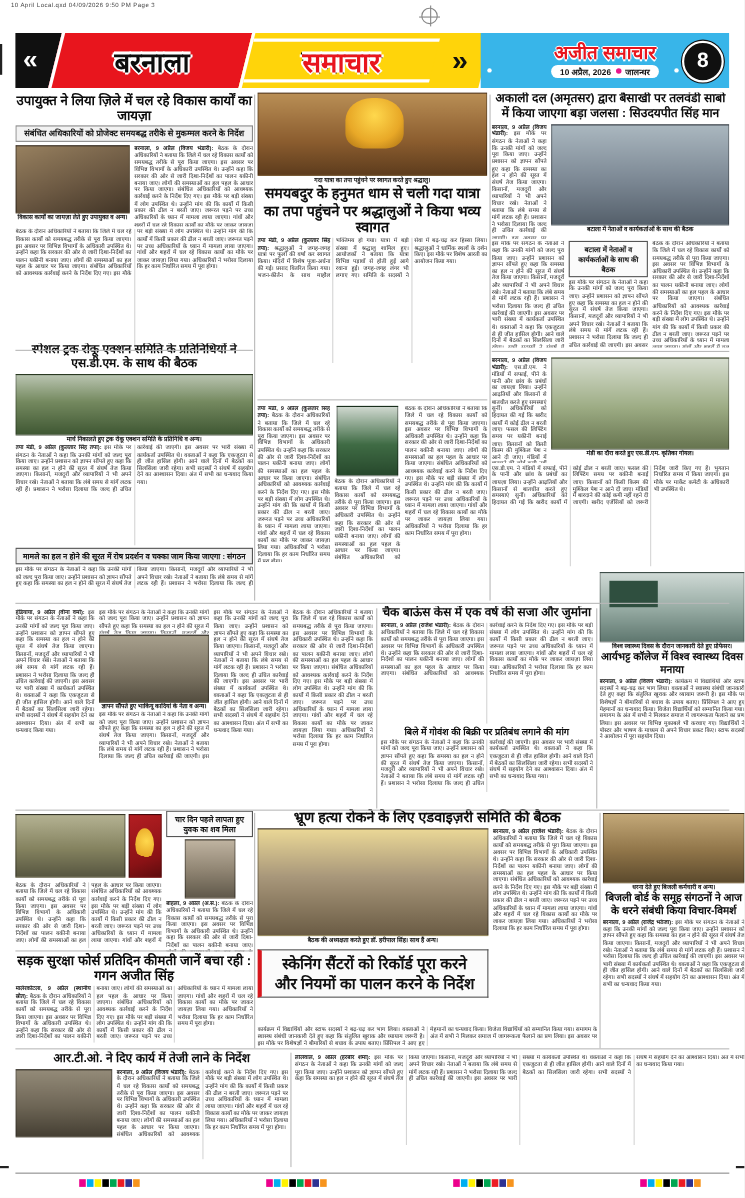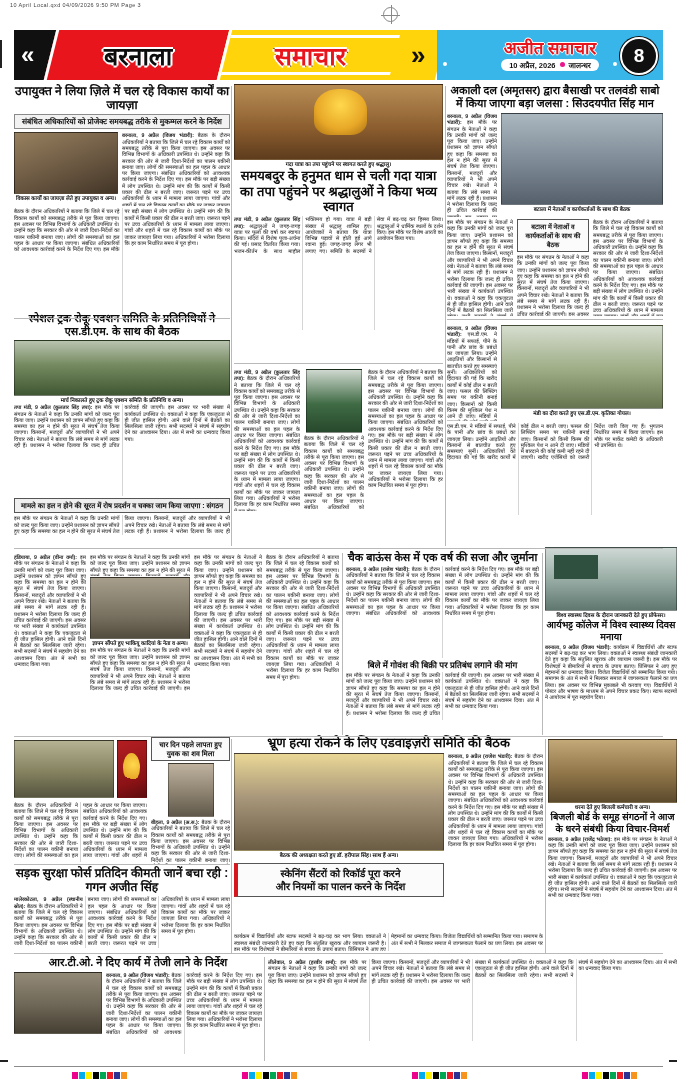--- a/index.html
+++ b/index.html
@@ -234,21 +234,21 @@
   <div class="art" style="left:346px;top:551px;width:193px;height:184px;">
     <div class="hl hl-11">चैक बाऊंस केस में एक वर्ष की सजा और जुर्माना</div>
     <div class="btxt c2" style="height:92px;margin-top:2px;">
       <span class="dl">बरनाला, 9 अप्रैल (राजेश भंडारी):</span>
       <span>बैठक के दौरान अधिकारियों ने बताया कि जिले में चल रहे विकास कार्यों को समयबद्ध तरीके से पूरा किया जाएगा। इस अवसर पर विभिन्न विभागों के अधिकारी उपस्थित थे। उन्होंने कहा कि सरकार की ओर से जारी दिशा-निर्देशों का पालन यकीनी बनाया जाए। लोगों की समस्याओं का हल पहल के आधार पर किया जाएगा। संबंधित अधिकारियों को आवश्यक कार्रवाई करने के निर्देश दिए गए। इस मौके पर बड़ी संख्या में लोग उपस्थित थे। उन्होंने मांग की कि कार्यों में किसी प्रकार की ढील न बरती जाए। जरूरत पड़ने पर उच्च अधिकारियों के ध्यान में मामला लाया जाएगा। गांवों और शहरों में चल रहे विकास कार्यों का मौके पर जाकर जायज़ा लिया गया। अधिकारियों ने भरोसा दिलाया कि हर काम निर्धारित समय में पूरा होगा।</span>
     </div>
     <div class="hl" style="font-size:8.5px;margin-top:2px;">बिले में गोवंश की बिक्री पर प्रतिबंध लगाने की मांग</div>
     <div class="btxt c2" style="height:48px;margin-top:2px;">इस मौके पर संगठन के नेताओं ने कहा कि उनकी मांगों को जल्द पूरा किया जाए। उन्होंने प्रशासन को ज्ञापन सौंपते हुए कहा कि समस्या का हल न होने की सूरत में संघर्ष तेज किया जाएगा। किसानों, मजदूरों और व्यापारियों ने भी अपने विचार रखे। नेताओं ने बताया कि लंबे समय से मांगें लटक रही हैं। प्रशासन ने भरोसा दिलाया कि जल्द ही उचित कार्रवाई की जाएगी। इस अवसर पर भारी संख्या में कार्यकर्ता उपस्थित थे। वक्ताओं ने कहा कि एकजुटता से ही जीत हासिल होगी। आने वाले दिनों में बैठकों का सिलसिला जारी रहेगा। सभी सदस्यों ने संघर्ष में सहयोग देने का आश्वासन दिया। अंत में सभी का धन्यवाद किया गया।</div>
   </div>
 
-  <div class="art" style="left:545px;top:547px;width:132px;height:184px;">
+  <div class="art" style="left:545px;top:520px;width:132px;height:184px;">
     <div class="photo ph-class" style="width:132px;height:64px;">
         <div class="board"></div>
       </div>
     <div class="cap">विश्व स्वास्थ्य दिवस के दौरान जानकारी देते हुए प्रोफेसर।</div>
     <div class="hl hl-10">आर्यभट्ट कॉलेज में विश्व स्वास्थ्य दिवस मनाया</div>
     <div class="btxt" style="height:80px;margin-top:2px;">
       <span class="dl">बरनाला, 9 अप्रैल (विजय भंडारी):</span>
       <span>कार्यक्रम में विद्यार्थियों और स्टाफ सदस्यों ने बढ़-चढ़ कर भाग लिया। वक्ताओं ने स्वास्थ्य संबंधी जानकारी देते हुए कहा कि संतुलित खुराक और व्यायाम जरूरी है। इस मौके पर विशेषज्ञों ने बीमारियों से बचाव के उपाय बताए। प्रिंसिपल ने आए हुए मेहमानों का धन्यवाद किया। विजेता विद्यार्थियों को सम्मानित किया गया। समागम के अंत में सभी ने मिलकर समाज में जागरूकता फैलाने का प्रण लिया। इस अवसर पर विभिन्न मुकाबले भी करवाए गए। विद्यार्थियों ने पोस्टर और भाषण के माध्यम से अपने विचार प्रकट किए। स्टाफ सदस्यों ने आयोजन में पूरा सहयोग दिया।</span>
     </div>
   </div>
@@ -275,21 +275,21 @@
       <span>बैठक के दौरान अधिकारियों ने बताया कि जिले में चल रहे विकास कार्यों को समयबद्ध तरीके से पूरा किया जाएगा। इस अवसर पर विभिन्न विभागों के अधिकारी उपस्थित थे। उन्होंने कहा कि सरकार की ओर से जारी दिशा-निर्देशों का पालन यकीनी बनाया जाए। लोगों की समस्याओं का हल पहल के आधार पर किया जाएगा। संबंधित अधिकारियों को आवश्यक कार्रवाई करने के निर्देश दिए गए। इस मौके पर बड़ी संख्या में लोग उपस्थित थे। उन्होंने मांग की कि कार्यों में किसी प्रकार की ढील न बरती जाए। जरूरत पड़ने पर उच्च अधिकारियों के ध्यान में मामला लाया जाएगा। गांवों और शहरों में चल रहे विकास कार्यों का मौके पर जाकर जायज़ा लिया गया। अधिकारियों ने भरोसा दिलाया कि हर काम निर्धारित समय में पूरा होगा।</span>
     </div>
   </div>
 
   <div class="art" style="left:234px;top:735px;width:309px;height:216px;">
     <div class="hl hl-13">भ्रूण हत्या रोकने के लिए एडवाइज़री समिति की बैठक</div>
     <div class="flexrow" style="margin-top:3px;">
       <div>
         <div class="photo ph-adv" style="width:210px;height:98px;"></div>
         <div class="cap" style="width:210px;">बैठक की अध्यक्षता करते हुए डॉ. हरीपाल सिंह। साथ हैं अन्य।</div>
-        <div class="boxhead redbar" style="font-size:10px;padding:3px 2px;margin-top:3px;line-height:1.3;">
+        <div class="boxhead redbar" style="font-size:14px;padding:3px 2px;margin-top:3px;line-height:1.3;">
           <div>स्केनिंग सैंटरों को रिकॉर्ड पूरा करने</div>
           <div>और नियमों का पालन करने के निर्देश</div>
         </div>
       </div>
       <div class="btxt" style="flex:1;height:178px;">
         <span class="dl">बरनाला, 9 अप्रैल (राजेश भंडारी):</span>
         <span>बैठक के दौरान अधिकारियों ने बताया कि जिले में चल रहे विकास कार्यों को समयबद्ध तरीके से पूरा किया जाएगा। इस अवसर पर विभिन्न विभागों के अधिकारी उपस्थित थे। उन्होंने कहा कि सरकार की ओर से जारी दिशा-निर्देशों का पालन यकीनी बनाया जाए। लोगों की समस्याओं का हल पहल के आधार पर किया जाएगा। संबंधित अधिकारियों को आवश्यक कार्रवाई करने के निर्देश दिए गए। इस मौके पर बड़ी संख्या में लोग उपस्थित थे। उन्होंने मांग की कि कार्यों में किसी प्रकार की ढील न बरती जाए। जरूरत पड़ने पर उच्च अधिकारियों के ध्यान में मामला लाया जाएगा। गांवों और शहरों में चल रहे विकास कार्यों का मौके पर जाकर जायज़ा लिया गया। अधिकारियों ने भरोसा दिलाया कि हर काम निर्धारित समय में पूरा होगा।</span>
       </div>
     </div>
     <div class="btxt c2" style="height:24px;margin-top:2px;">कार्यक्रम में विद्यार्थियों और स्टाफ सदस्यों ने बढ़-चढ़ कर भाग लिया। वक्ताओं ने स्वास्थ्य संबंधी जानकारी देते हुए कहा कि संतुलित खुराक और व्यायाम जरूरी है। इस मौके पर विशेषज्ञों ने बीमारियों से बचाव के उपाय बताए। प्रिंसिपल ने आए हुए मेहमानों का धन्यवाद किया। विजेता विद्यार्थियों को सम्मानित किया गया। समागम के अंत में सभी ने मिलकर समाज में जागरूकता फैलाने का प्रण लिया। इस अवसर पर विभिन्न मुकाबले भी करवाए गए। विद्यार्थियों ने पोस्टर और भाषण के माध्यम से अपने विचार प्रकट किए। स्टाफ सदस्यों ने आयोजन में पूरा सहयोग दिया।</div>

